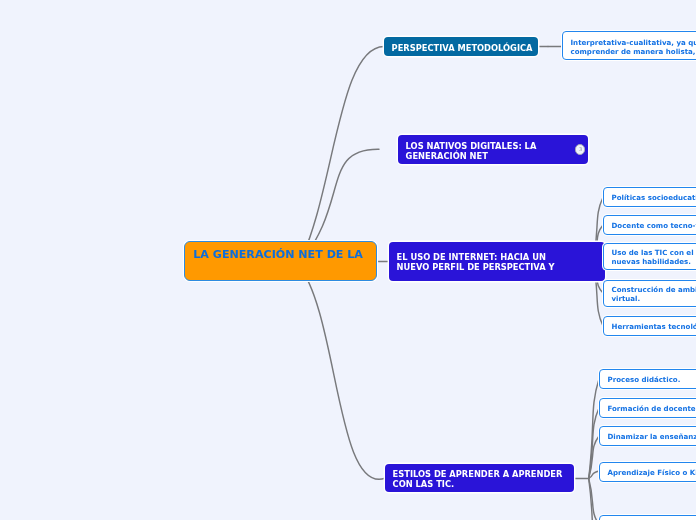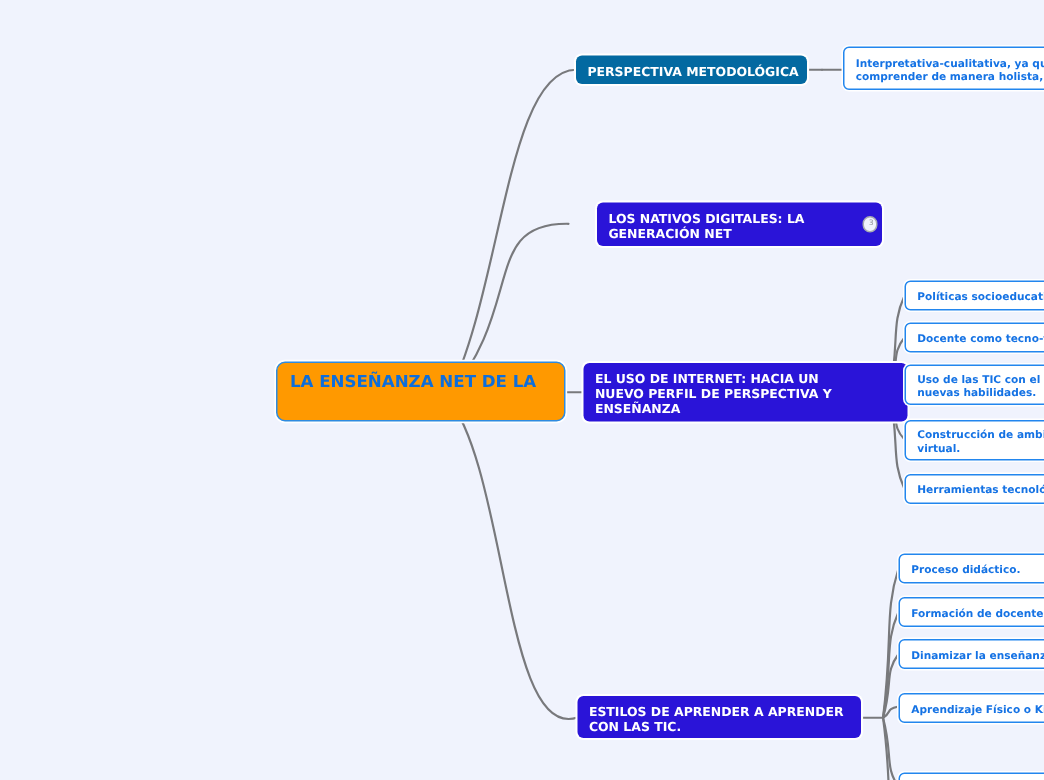--- a/index.html
+++ b/index.html
@@ -45,40 +45,39 @@
       <path d="M 588.7 478.5 C 595.395 474.375 589.524 473.25 599 471" fill="none" stroke="#78797c" stroke-width="1.45" stroke-linecap="round"></path>
       <path d="M 588.7 478.5 C 595.395 503.8 589.524 510.7 599 524.5" fill="none" stroke="#78797c" stroke-width="1.45" stroke-linecap="round"></path>
       <path d="M 588.7 478.5 C 595.395 528.825 589.524 542.55 599 570" fill="none" stroke="#78797c" stroke-width="1.45" stroke-linecap="round"></path>
       <path d="M 538 46.5 L 548 46.5" fill="none" stroke="#78797c" stroke-width="1.45" stroke-linecap="round"></path>
       <path d="M 579 261.5 L 593.3 261.5" fill="none" stroke="#78797c" stroke-width="1.45" stroke-linecap="round"></path>
       <path d="M 574 478.5 L 588.7 478.5" fill="none" stroke="#78797c" stroke-width="1.45" stroke-linecap="round"></path>
       <path d="M 569 149.4 L 575 149.4" fill="none" stroke="#78797c" stroke-width="1.45" stroke-linecap="round"></path>
     </svg>
   <div class="node" id="root-node" style="left: 184px; top: 240.6px; width: 192.6px; height: 40.2px; background: rgb(255, 153, 0); border: 1.5px solid rgb(46, 139, 224); color: rgb(13, 110, 219);">
     <span class="tx">
-      <span class="ln">LA ENSEÑANZA NET DE LA</span>
+      <span class="ln">LA GENERACIÓN NET DE LA</span>
     </span>
   </div>
   <div class="node branch" style="left: 384px; top: 36.6px; width: 154px; height: 19px; background: #0369a1; color: rgb(255, 255, 255);">
     <span class="tx" style="transform: translateY(1.5px);">
       <span class="ln">PERSPECTIVA METODOLÓGICA</span>
     </span>
   </div>
   <div class="node branch" style="left: 398px; top: 135px; width: 190px; height: 28.5px; background: rgb(42, 20, 216); color: rgb(255, 255, 255);">
     <span class="tx" style="transform: translateY(1.9px);">
       <span class="ln">LOS NATIVOS DIGITALES: LA</span>
       <span class="ln">GENERACIÓN NET</span>
     </span>
   </div>
   <div class="badge" style="left: 575px; top: 144.2px; width: 10.4px; height: 10.4px;">3</div>
   <div class="node branch" style="left: 389px; top: 242px; width: 216px; height: 39px; background: rgb(42, 20, 216); color: rgb(255, 255, 255);">
     <span class="tx" style="transform: translateY(0.2px);">
       <span class="ln">EL USO DE INTERNET: HACIA UN</span>
       <span class="ln">NUEVO PERFIL DE PERSPECTIVA Y</span>
-      <span class="ln">ENSEÑANZA</span>
     </span>
   </div>
   <div class="node branch" style="left: 385px; top: 464px; width: 189px; height: 28px; background: rgb(42, 20, 216); color: rgb(255, 255, 255);">
     <span class="tx" style="transform: translateY(1px);">
       <span class="ln">ESTILOS DE APRENDER A APRENDER</span>
       <span class="ln">CON LAS TIC.</span>
     </span>
   </div>
   <div class="node leaf" style="left: 562px; top: 31px; width: 180px; height: 29px;">
     <span class="tx" style="transform: translateY(1.5px);">

